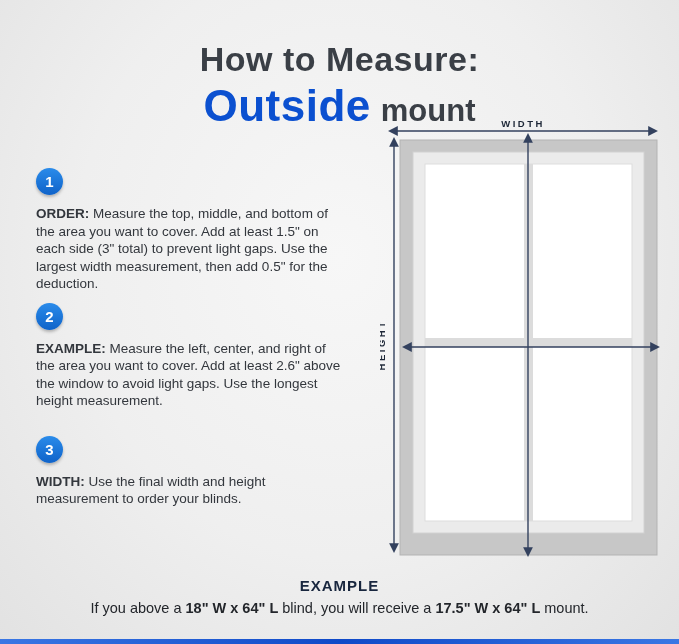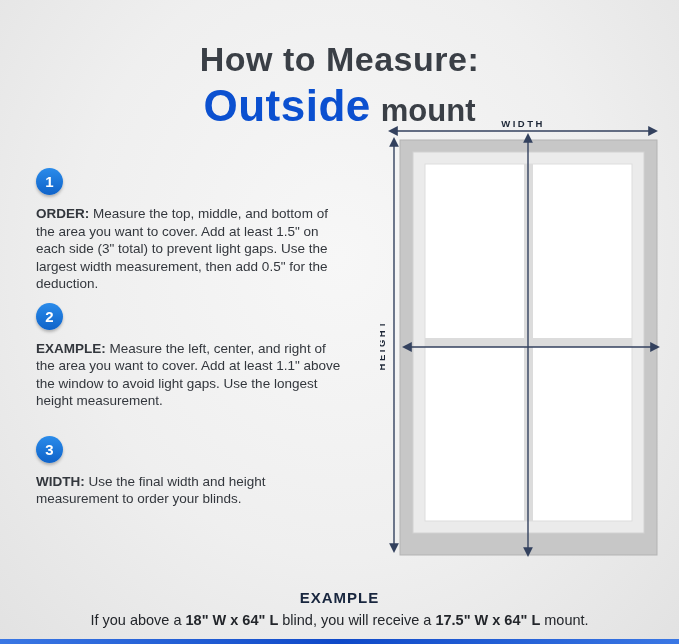--- a/index.html
+++ b/index.html
@@ -30,21 +30,21 @@
     box-shadow: 0 2px 3px rgba(0,0,0,.25);
   }
   .step-text { margin-top: 10px; font-size: 13.5px; line-height: 1.3; color: #33373d; }
   .step-label { font-weight: 700; }
 
   
   .diagram { position: absolute; left: 380px; top: 119px; width: 290px; height: 448px; }
   .diagram svg { display: block; }
 
   
-  .example { position: absolute; left: 0; right: 0; bottom: 16px; text-align: center; }
+  .example { position: absolute; left: 0; right: 0; bottom: 28px; text-align: center; }
   .example-heading { font-size: 15px; font-weight: 800; letter-spacing: 1px; color: #18263e; }
   .example-text { margin-top: 6px; font-size: 14.5px; color: #23262b; }
   .example-text b { font-weight: 700; }
 
   .bottom-bar {
     position: absolute; left: 0; right: 0; bottom: 0; height: 5px;
     background: linear-gradient(90deg, #3a77e4 0%, #0f49c8 50%, #3a77e4 100%);
   }
 </style>
 </head>
@@ -60,21 +60,21 @@
 <div class="steps">
   <div class="step step-1">
     <div class="step-badge">1</div>
     <div class="step-text">
       <span class="step-label">ORDER:</span><span> Measure the top, middle, and bottom of the area you want to cover. Add at least 1.5" on each side (3" total) to prevent light gaps. Use the largest width measurement, then add 0.5" for the deduction.</span>
     </div>
   </div>
   <div class="step step-2">
     <div class="step-badge">2</div>
     <div class="step-text">
-      <span class="step-label">EXAMPLE:</span><span> Measure the left, center, and right of the area you want to cover. Add at least 1.1" above the window to avoid light gaps. Use the longest height measurement.</span>
+      <span class="step-label">EXAMPLE:</span><span> Measure the left, center, and right of the area you want to cover. Add at least 2.6" above the window to avoid light gaps. Use the longest height measurement.</span>
     </div>
   </div>
   <div class="step step-3">
     <div class="step-badge">3</div>
     <div class="step-text">
       <span class="step-label">WIDTH:</span><span> Use the final width and height measurement to order your blinds.</span>
     </div>
   </div>
 </div>
 

